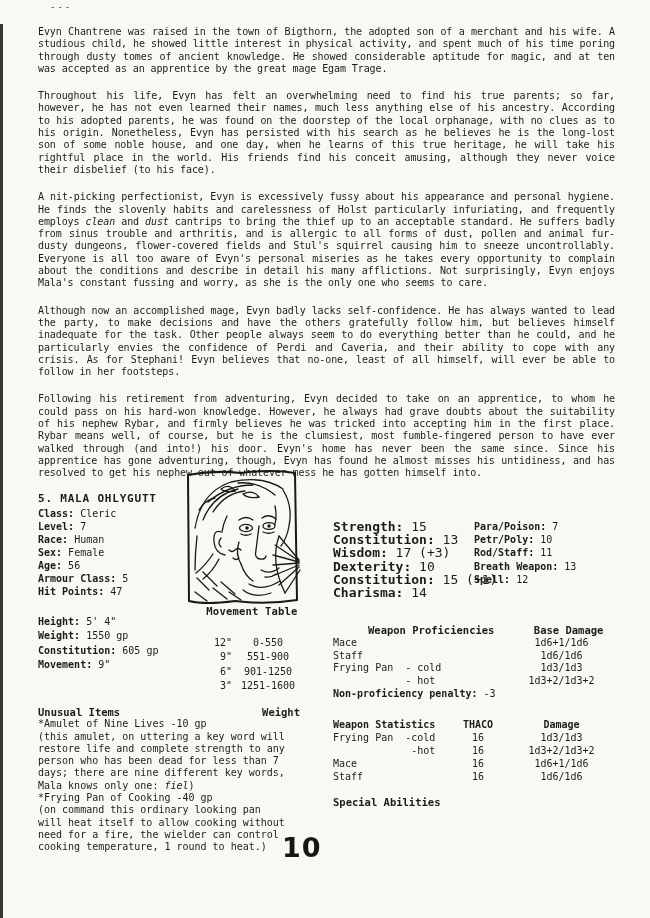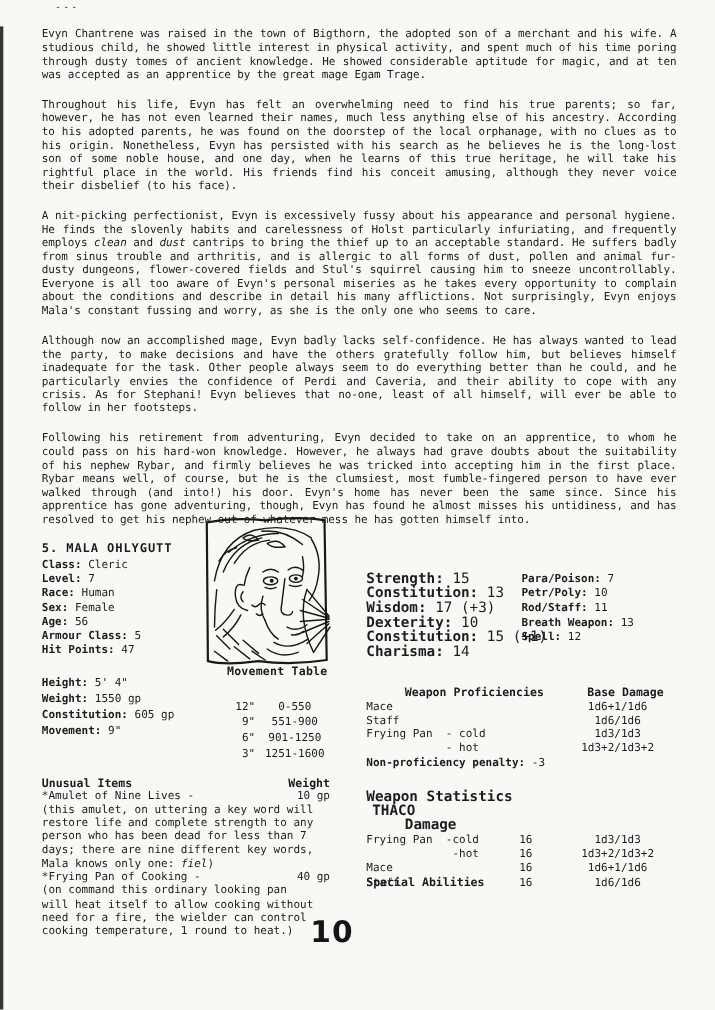--- a/index.html
+++ b/index.html
@@ -40,26 +40,26 @@
   .wprof-header{display:flex;font-weight:bold;font-size:10.5px;}
   .wprof-header .h-name{width:170px;margin-left:35px;}
   .wprof-header .h-dmg{width:117px;text-align:center;}
   .wprof-row{display:flex;}
   .wname{width:170px;white-space:pre;}
   .wdmg{width:117px;text-align:center;}
   .penalty-line{white-space:pre;}
   
   .unusual{position:absolute;left:38px;top:694px;width:262px;font-size:10px;line-height:12.3px;margin-top:12px;}
   .unusual-header{display:flex;justify-content:space-between;font-weight:bold;font-size:10.5px;}
-  .item-head{display:flex;justify-content:space-between;}
+  .item-head{display:flex;}
   .item-desc{width:252px;}
   .item-desc em{font-style:italic;}
   
   .wstats{position:absolute;left:333px;top:718px;width:287px;font-size:10px;line-height:13px;}
-  .wstats-header{display:flex;font-weight:bold;font-size:13px;flex-direction:column;}
+  .wstats-header{display:flex;font-weight:bold;font-size:10px;}
   .ws-name{width:120px;white-space:pre;}
   .ws-thaco{width:50px;text-align:center;}
   .ws-dmg{width:117px;text-align:center;}
   .wstat-row{display:flex;}
   
   .special{position:absolute;left:333px;top:796px;width:292px;font-size:10px;line-height:12.4px;}
   .special-title{font-weight:bold;font-size:10.5px;margin-bottom:2px;}
   
   .page-number{position:absolute;left:282px;top:832px;font-size:27px;font-weight:bold;
     font-family:"DejaVu Sans","Liberation Sans",sans-serif;letter-spacing:1px;color:#181614;}

